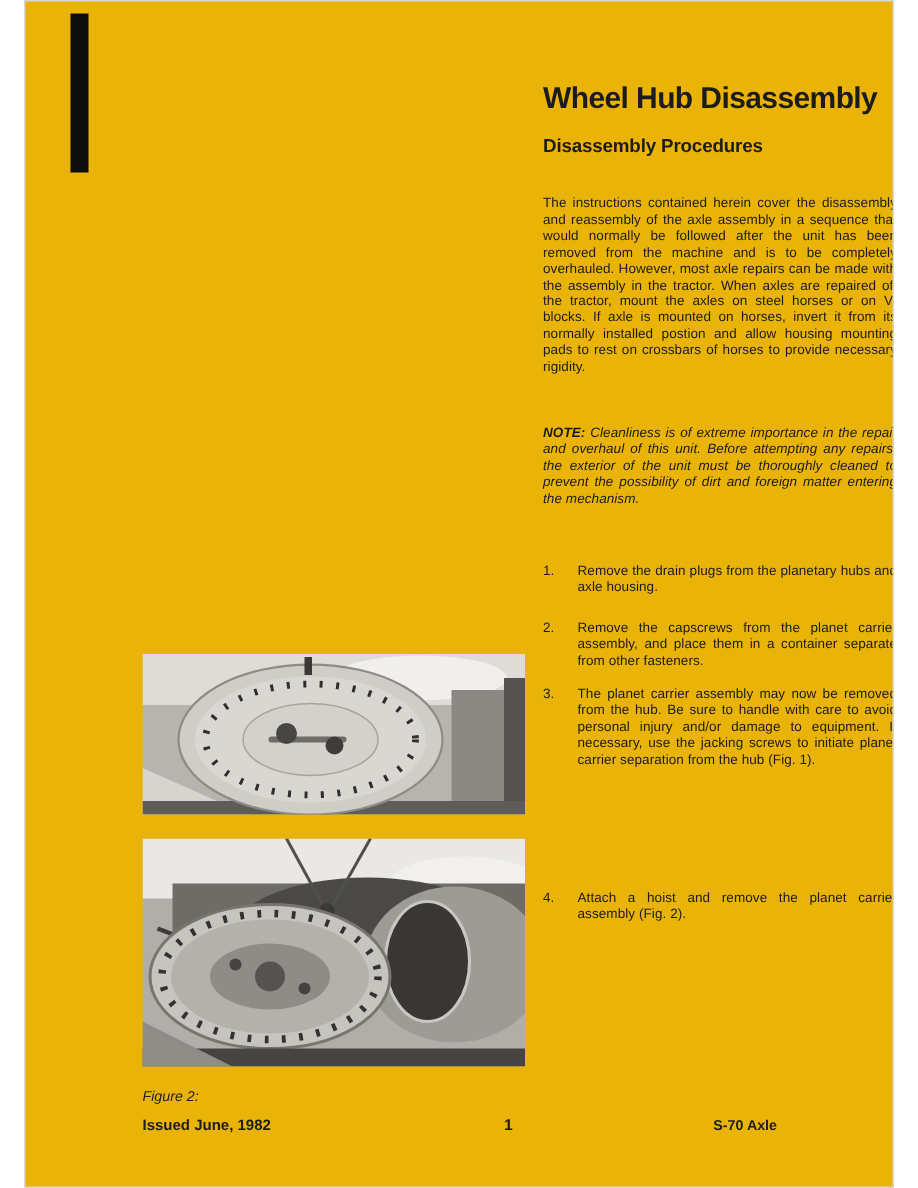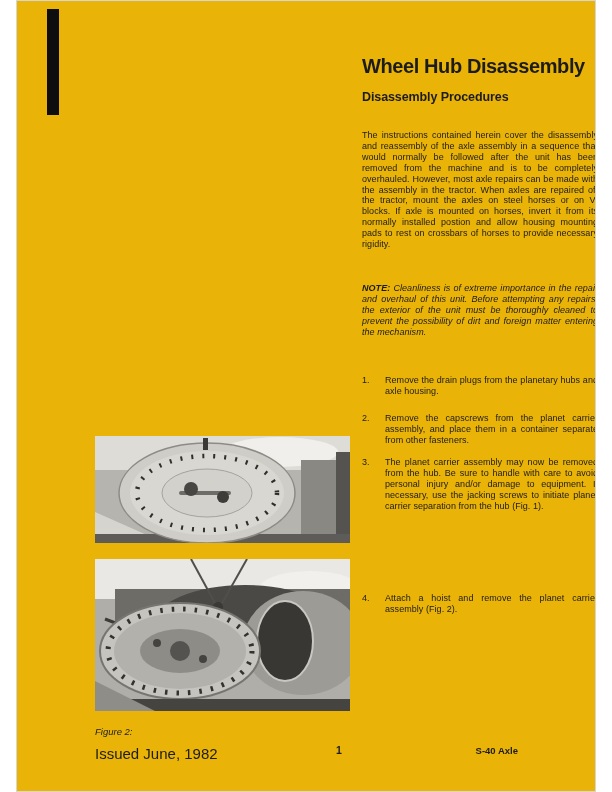--- a/index.html
+++ b/index.html
@@ -34,21 +34,21 @@
   .step .txt { display:block; margin-left:23px; text-align:justify; }
 
   .fig-photo { position:absolute; left:78px; width:255px; line-height:0; }
   .fig-photo svg { width:100%; height:100%; display:block; }
   .fig1 { top:435px; height:107px; }
   .fig2 { top:558px; height:152px; }
   .fig-caption { position:absolute; left:78px; font-size:9.5px; font-style:italic; color:#222;margin-top:12px; }
   .cap1 { top:546px; }
   .cap2 { top:713px; }
 
-  .footer-left   { position:absolute; left:78px;  top:744px; font-size:15px;  font-weight:normal; }
+  .footer-left   { position:absolute; left:78px;  top:744px; font-size:10px;  font-weight:bold; }
   .footer-center { position:absolute; left:319px; top:743px; font-size:10.5px; font-weight:bold; }
   .footer-right  { position:absolute; right:77px; top:744px; font-size:9.5px;  font-weight:bold; }
 </style>
 </head>
 <body>
 
 <div class="page">
 
   <div class="binding-mark"></div>
 
@@ -123,15 +123,15 @@
       <circle cx="62" cy="84" r="4" fill="#44433f"></circle>
       <circle cx="108" cy="100" r="4" fill="#44433f"></circle>
       <rect y="140" width="255" height="12" fill="#454440"></rect>
       <polygon points="0,152 60,152 0,122" fill="#8f8d88"></polygon>
     </svg>
   </div>
   <div class="fig-caption cap2">Figure 2:</div>
 
   <div class="footer-left">Issued June, 1982</div>
   <div class="footer-center">1</div>
-  <div class="footer-right">S-40 Axle</div>
+  <div class="footer-right">S-70 Axle</div>
 
 </div>
 
 </body></html>

